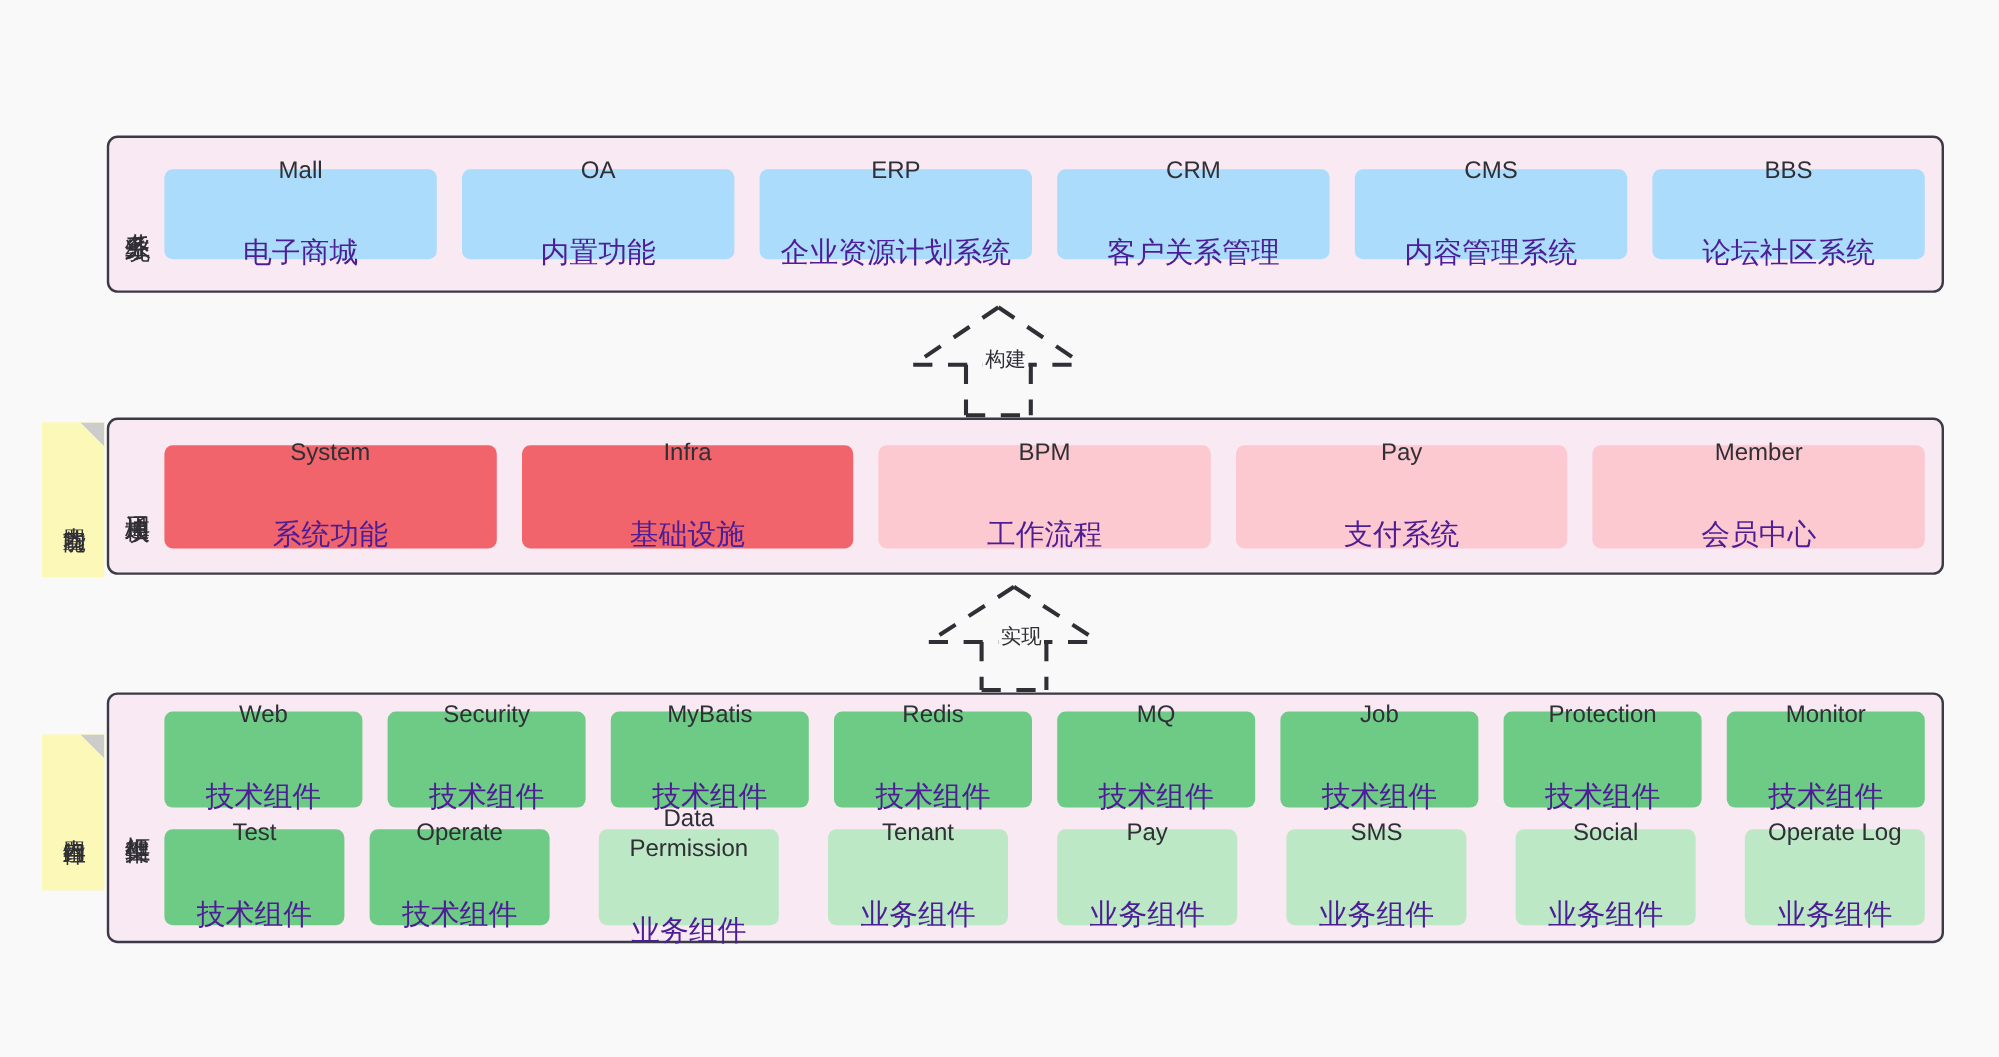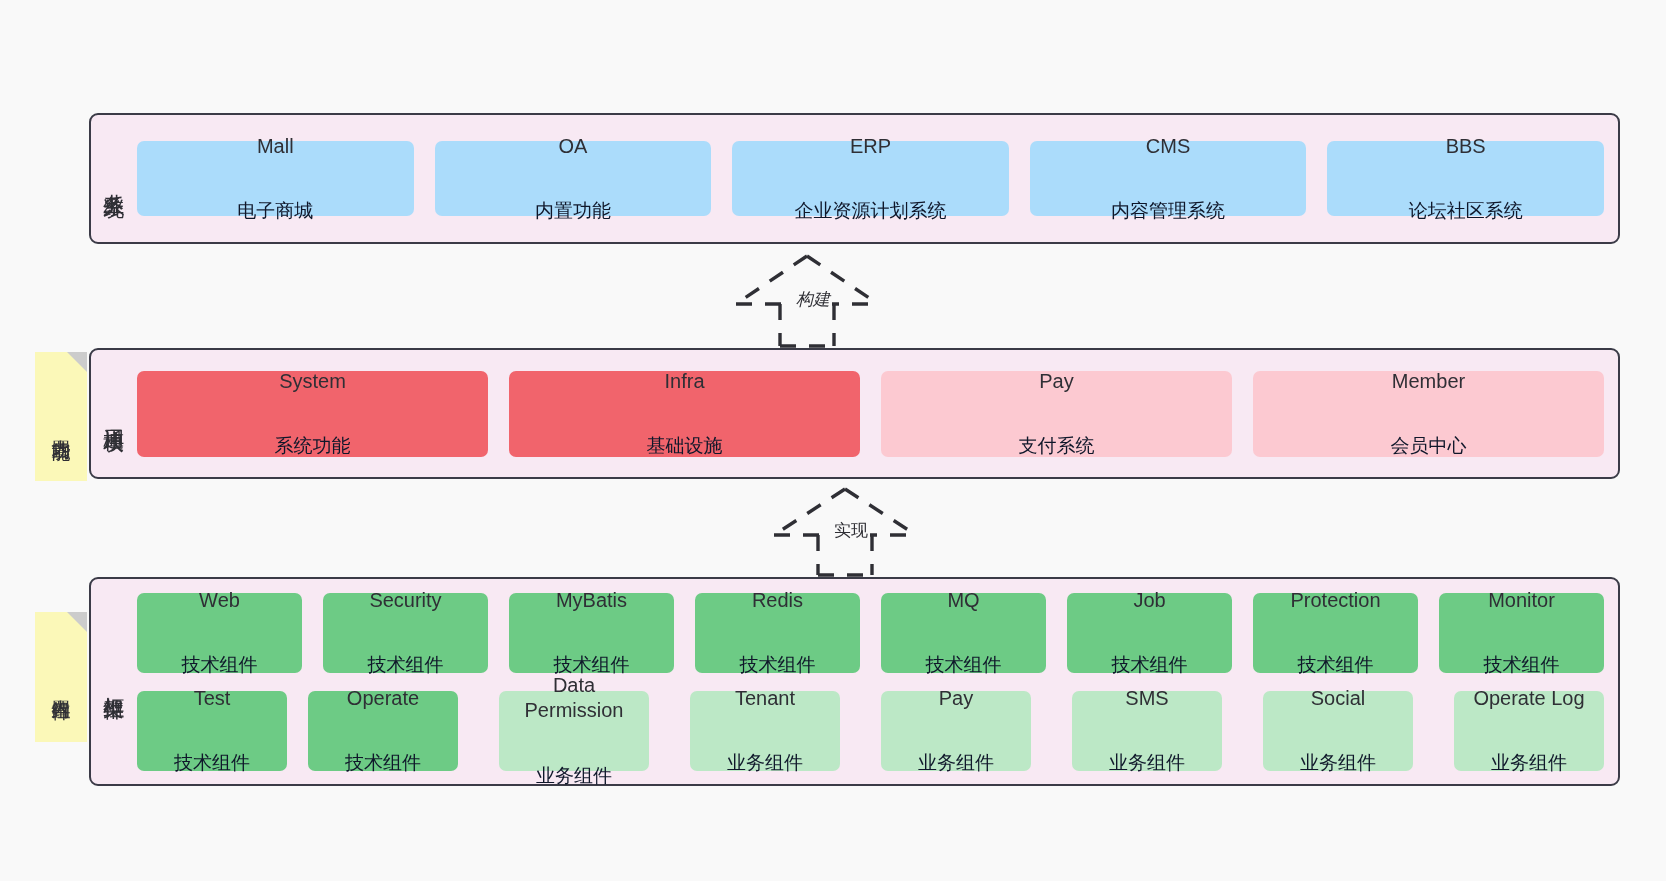--- a/index.html
+++ b/index.html
@@ -58,21 +58,21 @@
     flex-direction:column;
     align-items:center;
     justify-content:center;
     text-align:center;
     line-height:1.28;
     box-sizing:border-box;
     padding:4px 6px;
     gap:40px;
   }
   .cell .en{font-size:20px;color:#2f2f35;}
-  .cell .cn{font-size:19px;color:#0f172a;}
+  .cell .cn{font-size:24px;color:#4c1d95;}
 
   
   #layer-business{left:89px;top:113px;width:1531px;height:131px;}
   #layer-business .row{height:75px;}
   #layer-modules{left:89px;top:348px;width:1531px;height:131px;}
   #layer-modules .row{height:86px;}
   #layer-framework{left:89px;top:577px;width:1531px;height:209px;}
   #layer-framework .row{height:80px;}
   #layer-framework .layer-body{gap:18px;}
 
@@ -118,21 +118,21 @@
   .arrow svg{display:block;overflow:visible;}
   .arrow-label{
     position:absolute;
     font-size:17px;
     color:#2f2f35;
     background:#f9f9f9;
     padding:0 2px;
     white-space:nowrap;
     line-height:1;
   }
-  #arrow-build{left:732px;top:252px;width:150px;height:96px;font-style:italic;}
+  #arrow-build{left:757px;top:252px;width:150px;height:96px;}
   #arrow-build .arrow-label{left:62px;top:39px;}
   #arrow-impl{left:770px;top:485px;width:150px;height:92px;}
   #arrow-impl .arrow-label{left:62px;top:37px;}
 </style>
 </head>
 <body>
 
 <div class="canvas">
 
   <div class="layer" id="layer-business">
@@ -143,20 +143,24 @@
           <span class="en">Mall</span>
           <span class="cn">电子商城</span>
         </div>
         <div class="cell c-blue">
           <span class="en">OA</span>
           <span class="cn">内置功能</span>
         </div>
         <div class="cell c-blue">
           <span class="en">ERP</span>
           <span class="cn">企业资源计划系统</span>
+        </div>
+        <div class="cell c-blue">
+          <span class="en">CRM</span>
+          <span class="cn">客户关系管理</span>
         </div>
         <div class="cell c-blue">
           <span class="en">CMS</span>
           <span class="cn">内容管理系统</span>
         </div>
         <div class="cell c-blue">
           <span class="en">BBS</span>
           <span class="cn">论坛社区系统</span>
         </div>
       </div>
@@ -183,20 +187,24 @@
       <div class="row">
         <div class="cell c-red">
           <span class="en">System</span>
           <span class="cn">系统功能</span>
         </div>
         <div class="cell c-red">
           <span class="en">Infra</span>
           <span class="cn">基础设施</span>
         </div>
         <div class="cell c-pink">
+          <span class="en">BPM</span>
+          <span class="cn">工作流程</span>
+        </div>
+        <div class="cell c-pink">
           <span class="en">Pay</span>
           <span class="cn">支付系统</span>
         </div>
         <div class="cell c-pink">
           <span class="en">Member</span>
           <span class="cn">会员中心</span>
         </div>
       </div>
     </div>
   </div>

